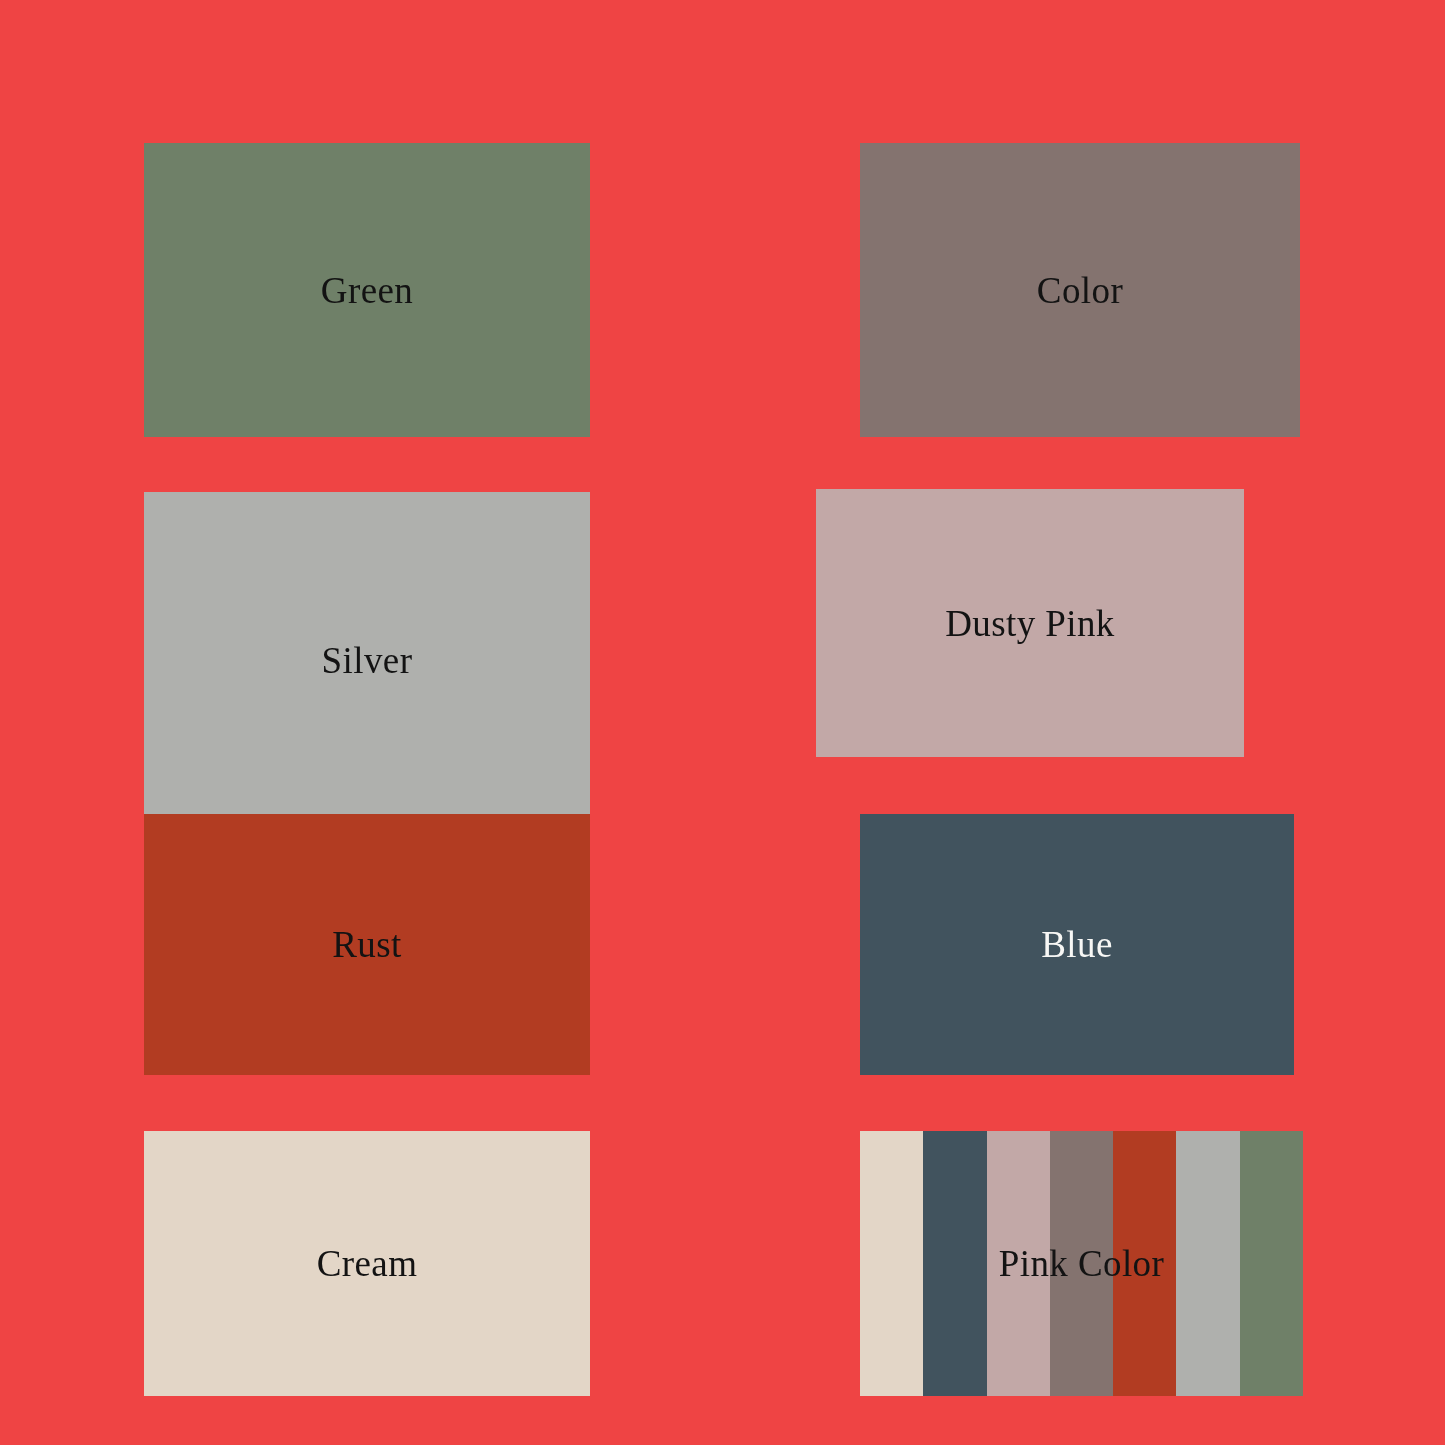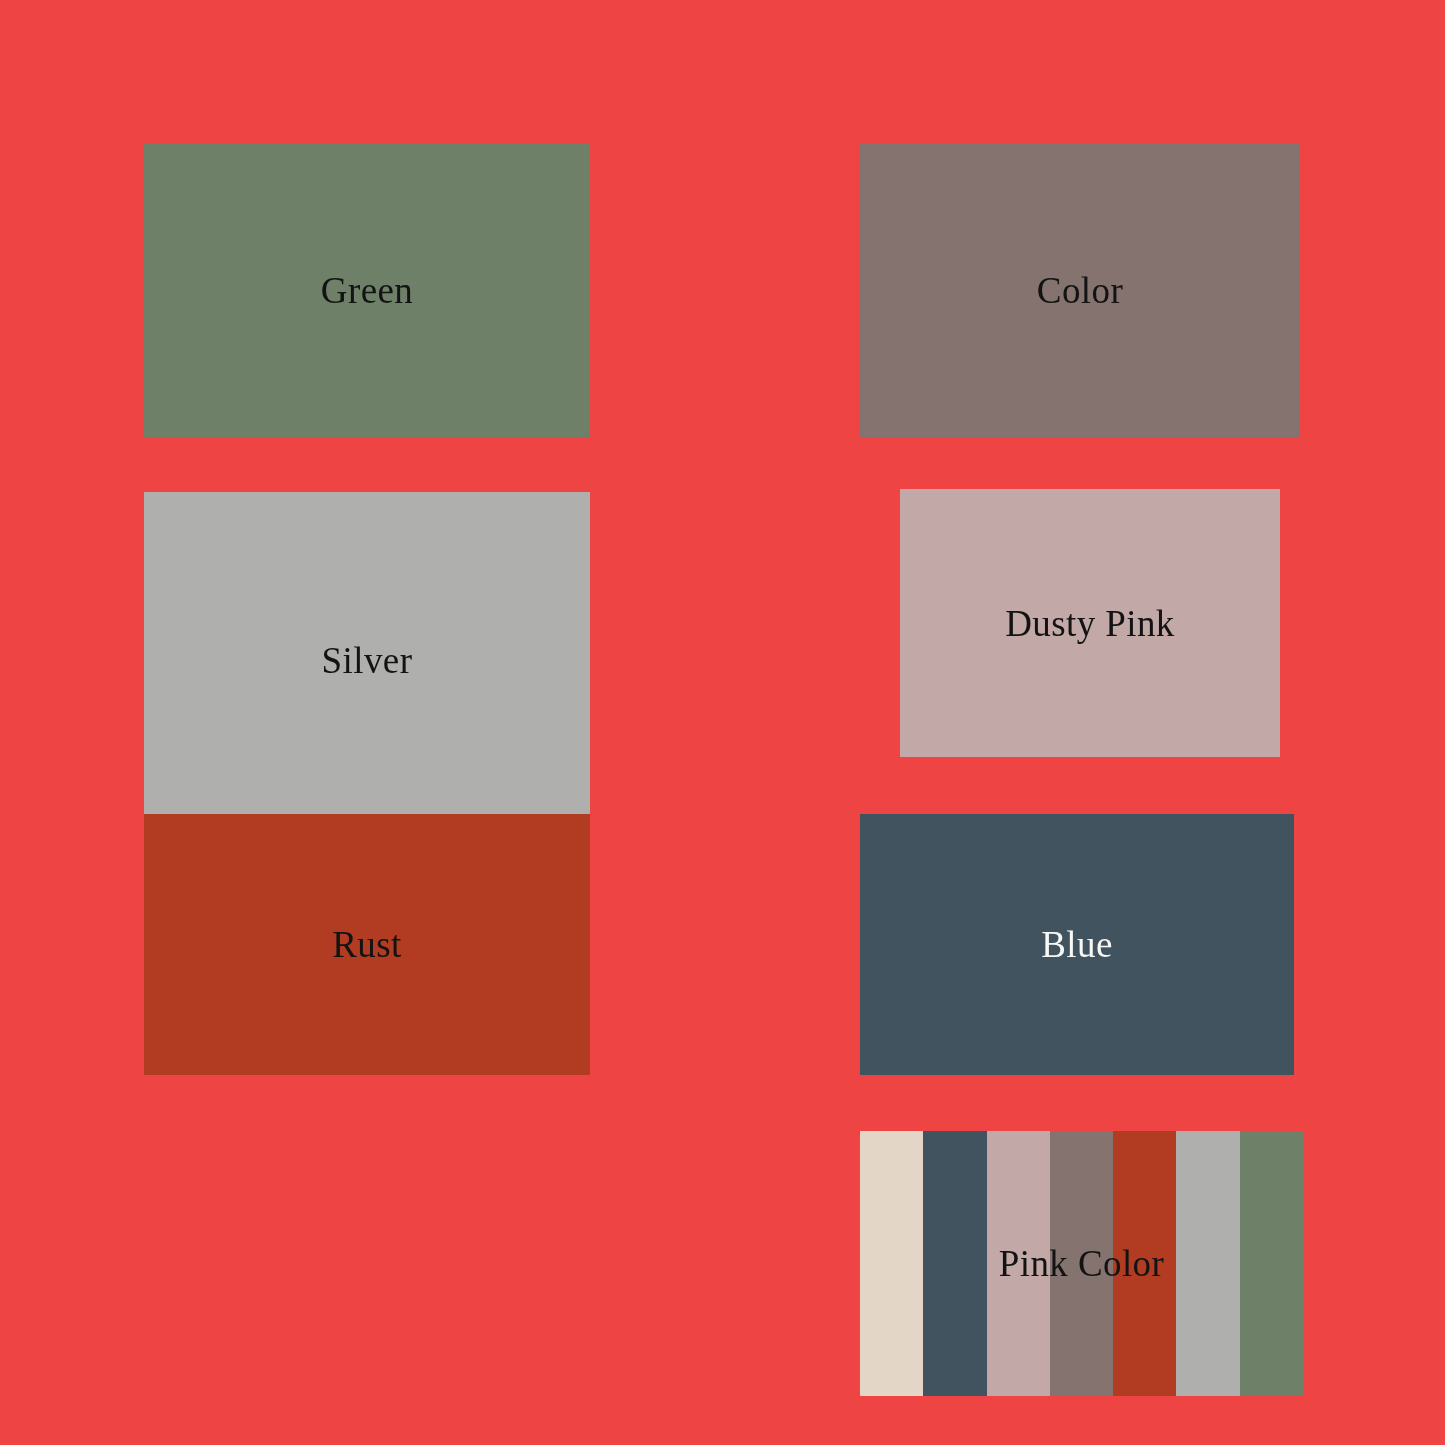--- a/index.html
+++ b/index.html
@@ -57,21 +57,21 @@
   }
   .stripe {
     flex: 1 1 0;
     height: 100%;
   }
 
   
   .pos-green       { left: 144px; top: 143px;  width: 446px; height: 294px; }
   .pos-brown       { left: 860px; top: 143px;  width: 440px; height: 294px; }
   .pos-silver      { left: 144px; top: 492px;  width: 446px; height: 336px; }
-  .pos-dusty-pink  { left: 900px; top: 489px;  width: 380px; height: 268px; }
+  .pos-dusty-pink  { left: 816px; top: 489px;  width: 428px; height: 268px; }
   .pos-rust        { left: 144px; top: 814px;  width: 446px; height: 261px; }
   .pos-blue        { left: 860px; top: 814px;  width: 434px; height: 261px; }
   .pos-cream       { left: 144px; top: 1131px; width: 446px; height: 265px; }
   .pos-multi       { left: 860px; top: 1131px; width: 443px; height: 265px; }
 </style>
 </head>
 <body>
 
 <div id="palette-board" style="background-color: #ef4444;">
 
@@ -92,20 +92,23 @@
   </div>
 
   <div class="swatch pos-rust" style="background-color: rgb(178, 60, 34);">
     <span class="swatch-label label-dark">Rust</span>
   </div>
 
   <div class="swatch pos-blue" style="background-color: rgb(65, 83, 94);">
     <span class="swatch-label label-light">Blue</span>
   </div>
 
+  <div class="swatch pos-cream" style="background-color: rgb(227, 214, 199);">
+    <span class="swatch-label label-dark">Cream</span>
+  </div>
 
   <div class="swatch pos-multi">
     <div class="stripes">
         <div class="stripe" style="background-color: rgb(227, 214, 199);"></div>
         <div class="stripe" style="background-color: rgb(65, 83, 94);"></div>
         <div class="stripe" style="background-color: rgb(194, 168, 167);"></div>
         <div class="stripe" style="background-color: rgb(132, 115, 111);"></div>
         <div class="stripe" style="background-color: rgb(178, 60, 34);"></div>
         <div class="stripe" style="background-color: rgb(175, 176, 173);"></div>
         <div class="stripe" style="background-color: rgb(111, 128, 104);"></div>

